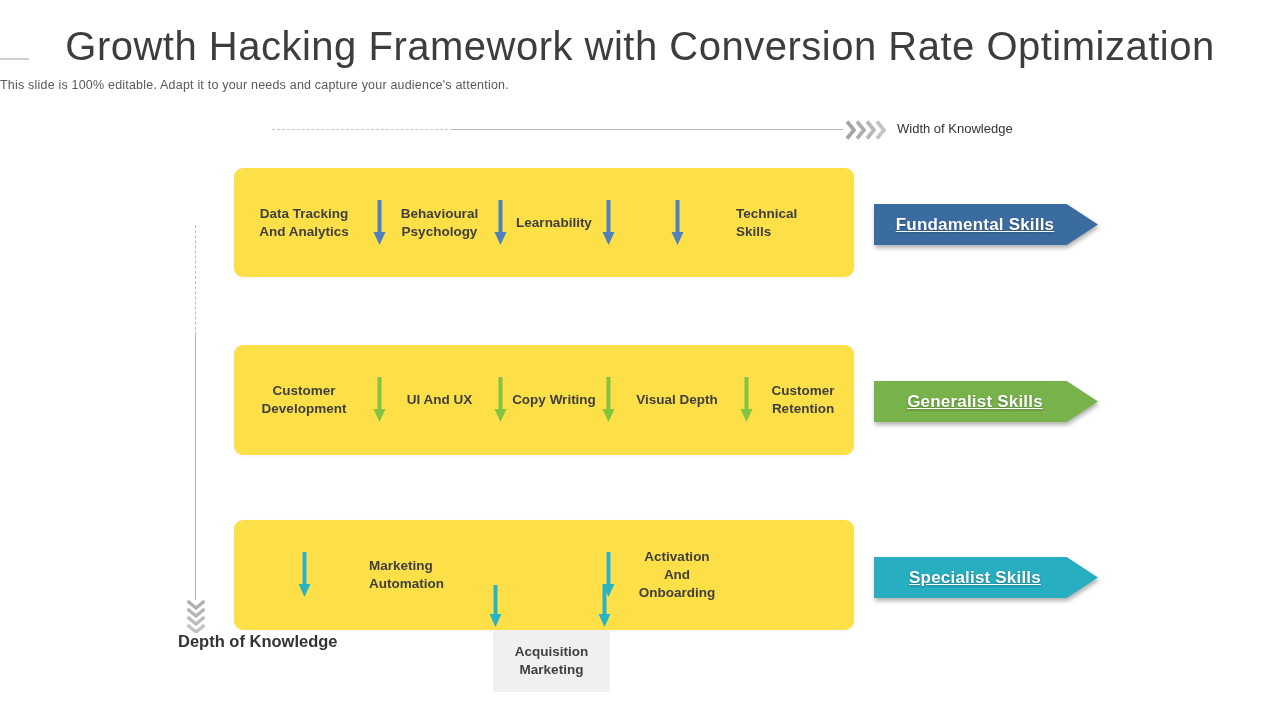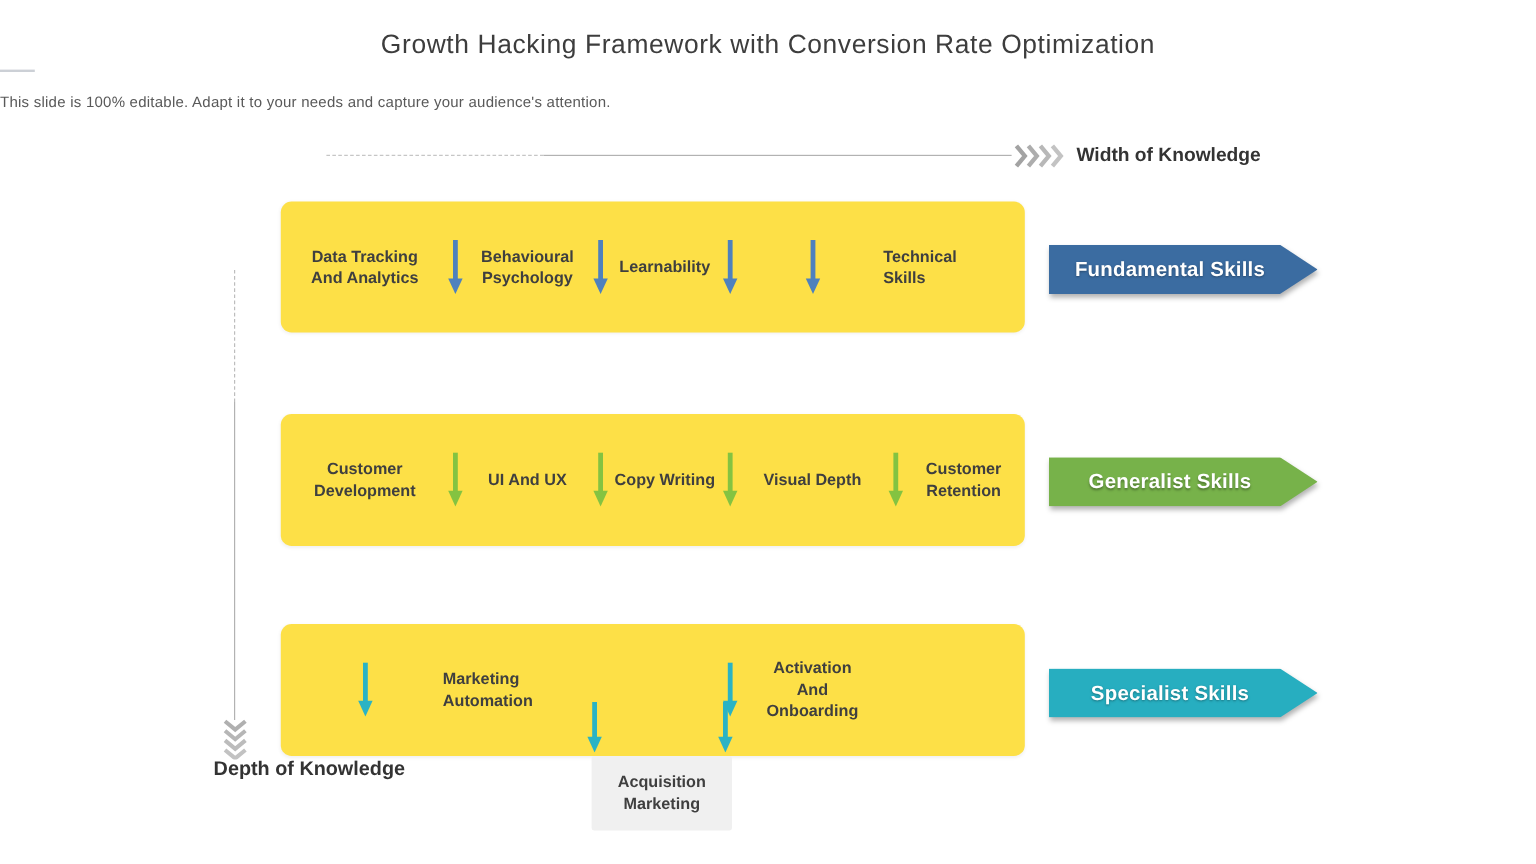--- a/index.html
+++ b/index.html
@@ -4,31 +4,31 @@
 <style>
   * { margin: 0; padding: 0; box-sizing: border-box; }
   html, body { width: 1280px; height: 720px; background: #ffffff; overflow: hidden; }
   body { font-family: "Liberation Sans", sans-serif; position: relative; }
 
   .slide { position: absolute; inset: 0; background: #fff; }
 
   .top-left-line { position: absolute; left: 0; top: 58px; width: 29px; height: 2px; background: #ccd0d6; }
 
   .title { position: absolute; top: 24px; left: 0; width: 100%; text-align: center;
-           font-size: 22px; font-weight: 400; color: #3d3d3d; letter-spacing: 0.5px; }
+           font-size: 40px; font-weight: 400; color: #3d3d3d; letter-spacing: 0.5px; }
   .subtitle { position: absolute; top: 78px; left: 0; width: 100%; 
               font-size: 12.5px; font-weight: 400; color: #595959; letter-spacing: 0.2px; }
 
   
   .w-dashed { position: absolute; left: 272px; top: 129px; width: 181px; height: 0;
               border-top: 1.5px dashed #c6c6c6; }
   .w-solid  { position: absolute; left: 453px; top: 129px; width: 390px; height: 0;
               border-top: 1.5px solid #b2b2b2; }
   .w-chevrons { position: absolute; left: 845px; top: 120px; }
-  .w-label { position: absolute; left: 897px; top: 121px; font-size: 16px; font-weight: bold; color: #333333; }
+  .w-label { position: absolute; left: 897px; top: 121px; font-size: 13px; font-weight: normal; color: #333333; }
 
   
   .d-dashed { position: absolute; left: 195px; top: 225px; height: 110px; width: 0;
               border-left: 1px dashed #bdbdbd; }
   .d-solid  { position: absolute; left: 195px; top: 335px; height: 265px; width: 0;
               border-left: 1px solid #b2b2b2; }
   .d-chevrons { position: absolute; left: 186px; top: 599px; }
   .d-label { position: absolute; left: 178px; top: 632px; font-size: 16.5px; font-weight: bold; color: #333333; }
 
   
@@ -59,21 +59,21 @@
              display: flex; align-items: center; justify-content: center;
              text-align: center; font-size: 13.5px; font-weight: bold; color: #3f3f3f;
              line-height: 1.32; white-space: pre-line; }
 
   
   .banner { position: absolute; left: 874px; width: 224px; height: 41px;
             clip-path: polygon(0 0, 86% 0, 100% 50%, 86% 100%, 0 100%);
             display: flex; align-items: center; justify-content: center;
             padding-right: 22px;
             color: #ffffff; font-size: 17px; font-weight: bold; letter-spacing: 0.2px;
-            text-shadow: 0 1px 2px rgba(0,0,0,0.35); }
+            text-shadow: 0 1px 2px rgba(0,0,0,0.35); text-decoration: underline; }
   .banner-wrap { position: absolute; filter: drop-shadow(1px 3px 2px rgba(0,0,0,0.3)); }
   .bn-row1 { top: 204px; } .bn-row2 { top: 381px; } .bn-row3 { top: 557px; }
   .bg-blue  { background: #3b6ca1; }
   .bg-green { background: #77b24a; }
   .bg-teal  { background: #27aec0; }
 </style>
 </head>
 <body>
 
 <div class="slide">

